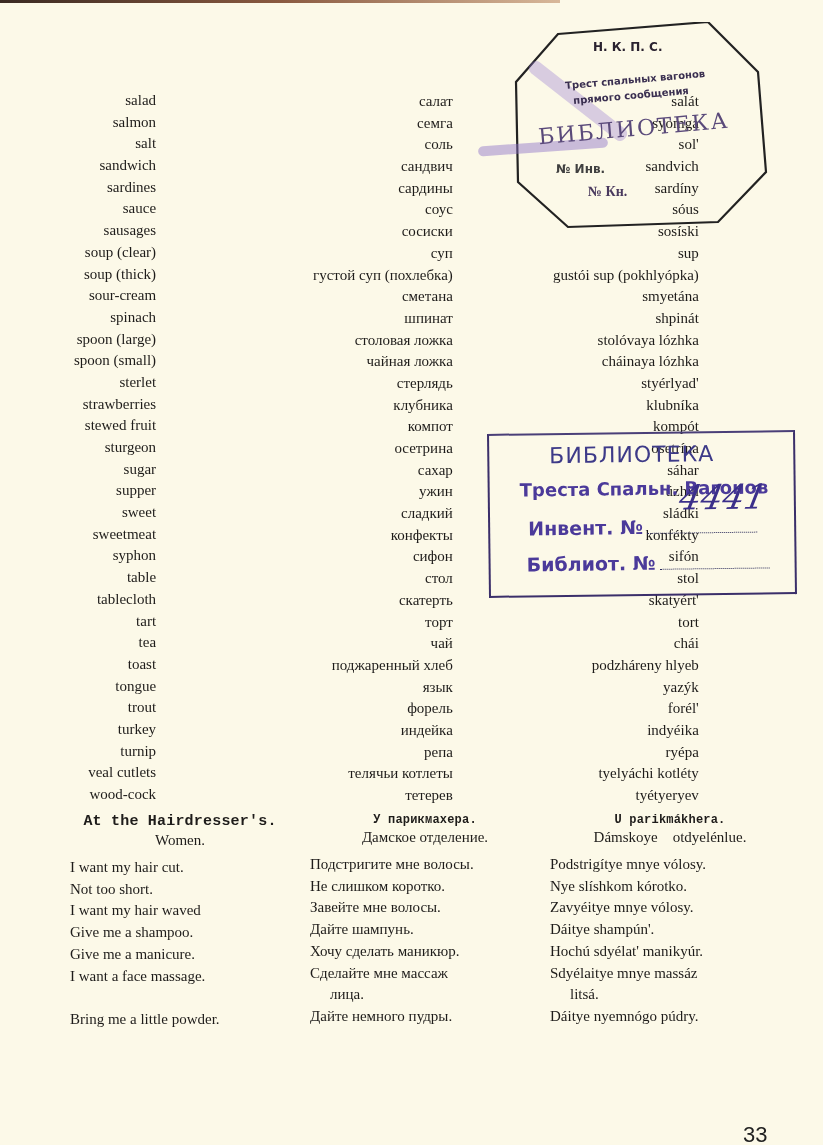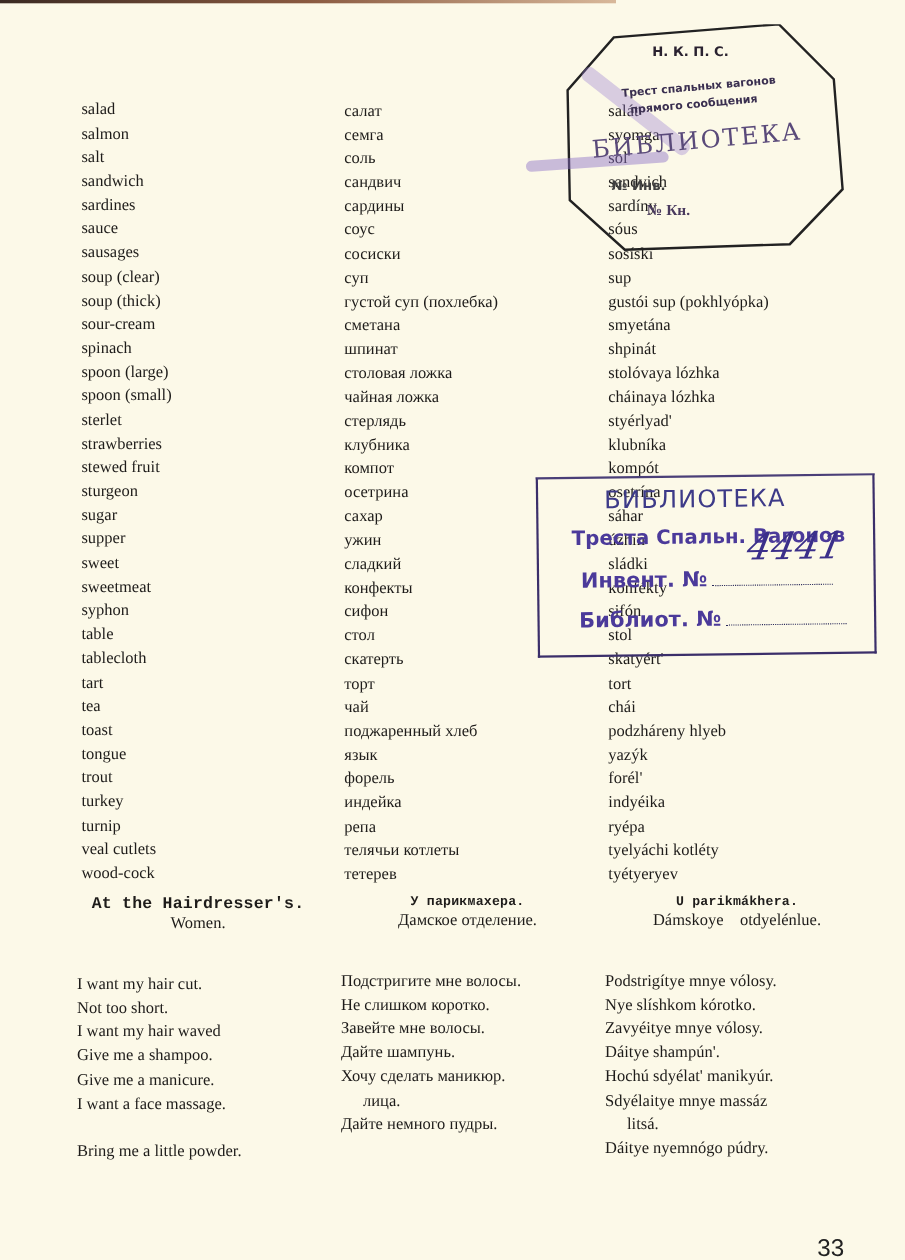--- a/index.html
+++ b/index.html
@@ -5,29 +5,29 @@
   html, body { margin: 0; padding: 0; }
   body {
     width: 823px; height: 1145px; position: relative; overflow: hidden;
     background: #fcf9e8;
     font-family: "Liberation Serif", "DejaVu Serif", serif;
     color: #1e1c1a;
   }
   .page-top-edge { position: absolute; left: 0; top: 0; width: 560px; height: 3px;
     background: linear-gradient(90deg, #3a2a22, #8a5a40 50%, #d8b89a); }
   .col { position: absolute; }
-  .vocab-list { list-style: none; margin: 0; padding: 0; }
+  .vocab-list { list-style: none; margin: 0; padding: 0; text-align: right; }
   .vocab-list li { height: 21.7px; line-height: 21.7px; font-size: 15px; white-space: nowrap; }
   #col-en { left: 74px; top: 90px; }
   #col-ru { left: 313px; top: 91px; }
   #col-tr { left: 553px; top: 91px; }
   .section { position: absolute; top: 813px; }
   .section h2 { margin: 0; font-size: 15px; font-weight: bold; text-align: center; font-family: Liberation Mono, monospace; letter-spacing: 0.2px; }
   .section h3 { margin: 2px 0 0 0; font-size: 15px; font-weight: normal; text-align: center; }
-  .phrases { list-style: none; margin: 36px 0 0 0; padding: 0; }
+  .phrases { list-style: none; margin: 8px 0 0 0; padding: 0; }
   .phrases li { font-size: 15px; line-height: 21.7px; white-space: nowrap; }
   .phrases li.gap { margin-top: 12px; }
   #sec-en { left: 70px; width: 220px; }
   #sec-ru { left: 310px; width: 230px; }
   #sec-tr { left: 550px; width: 240px; }
   #sec-ru h2, #sec-tr h2 { font-family: Liberation Mono, monospace; font-size: 12px; }
   .page-number { position: absolute; left: 743px; top: 1122px; font-family: "Liberation Sans", sans-serif; font-size: 22px; color: #222; }
 
   
   .stamp-octagon { position: absolute; left: 508px; top: 22px; width: 260px; height: 210px; pointer-events: none; }
@@ -185,20 +185,21 @@
 
 <div class="section" id="sec-ru">
   <h2>У парикмахера.</h2>
   <h3>Дамское отделение.</h3>
   <ul class="phrases">
     <li>Подстригите мне волосы.</li>
     <li>Не слишком коротко.</li>
     <li>Завейте мне волосы.</li>
     <li>Дайте шампунь.</li>
     <li>Хочу сделать маникюр.</li>
+    <li>Сделайте мне массаж</li>
     <li style="padding-left:20px">лица.</li>
     <li>Дайте немного пудры.</li>
   </ul>
 </div>
 
 <div class="section" id="sec-tr">
   <h2>U parikmákhera.</h2>
   <h3 style="white-space:pre">Dámskoye    otdyelénlue.</h3>
   <ul class="phrases">
     <li>Podstrigítye mnye vólosy.</li>

